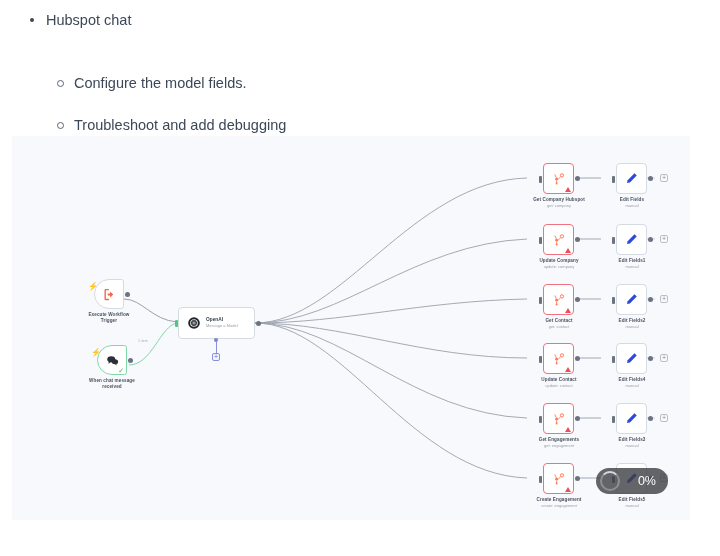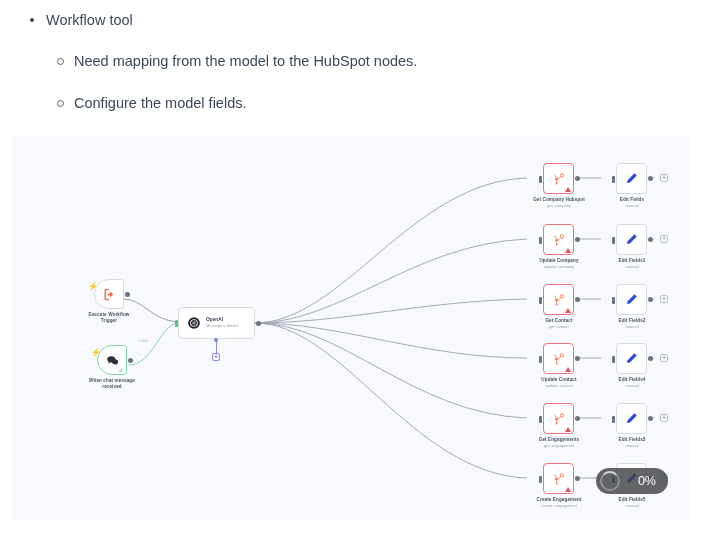--- a/index.html
+++ b/index.html
@@ -167,23 +167,22 @@
     border: 2px solid rgba(255,255,255,0.28);
     border-top-color: rgba(255,255,255,0.75);
   }
 </style>
 </head>
 <body>
 
 <div id="page">
 
   <div class="notes">
-    <div class="bullet-l1">Workflow tool</div>
+    <div class="bullet-l1">Hubspot chat</div>
     <div class="sp-1"></div>
-    <div class="bullet-l2">Need mapping from the model to the HubSpot nodes.</div>
     <div class="sp-2"></div>
     <div class="bullet-l2">Configure the model fields.</div>
     <div class="sp-2"></div>
     <div class="bullet-l2">Troubleshoot and add debugging</div>
   </div>
 
   <div class="canvas">
 
     <svg class="edges" viewBox="0 0 678 384">
 

